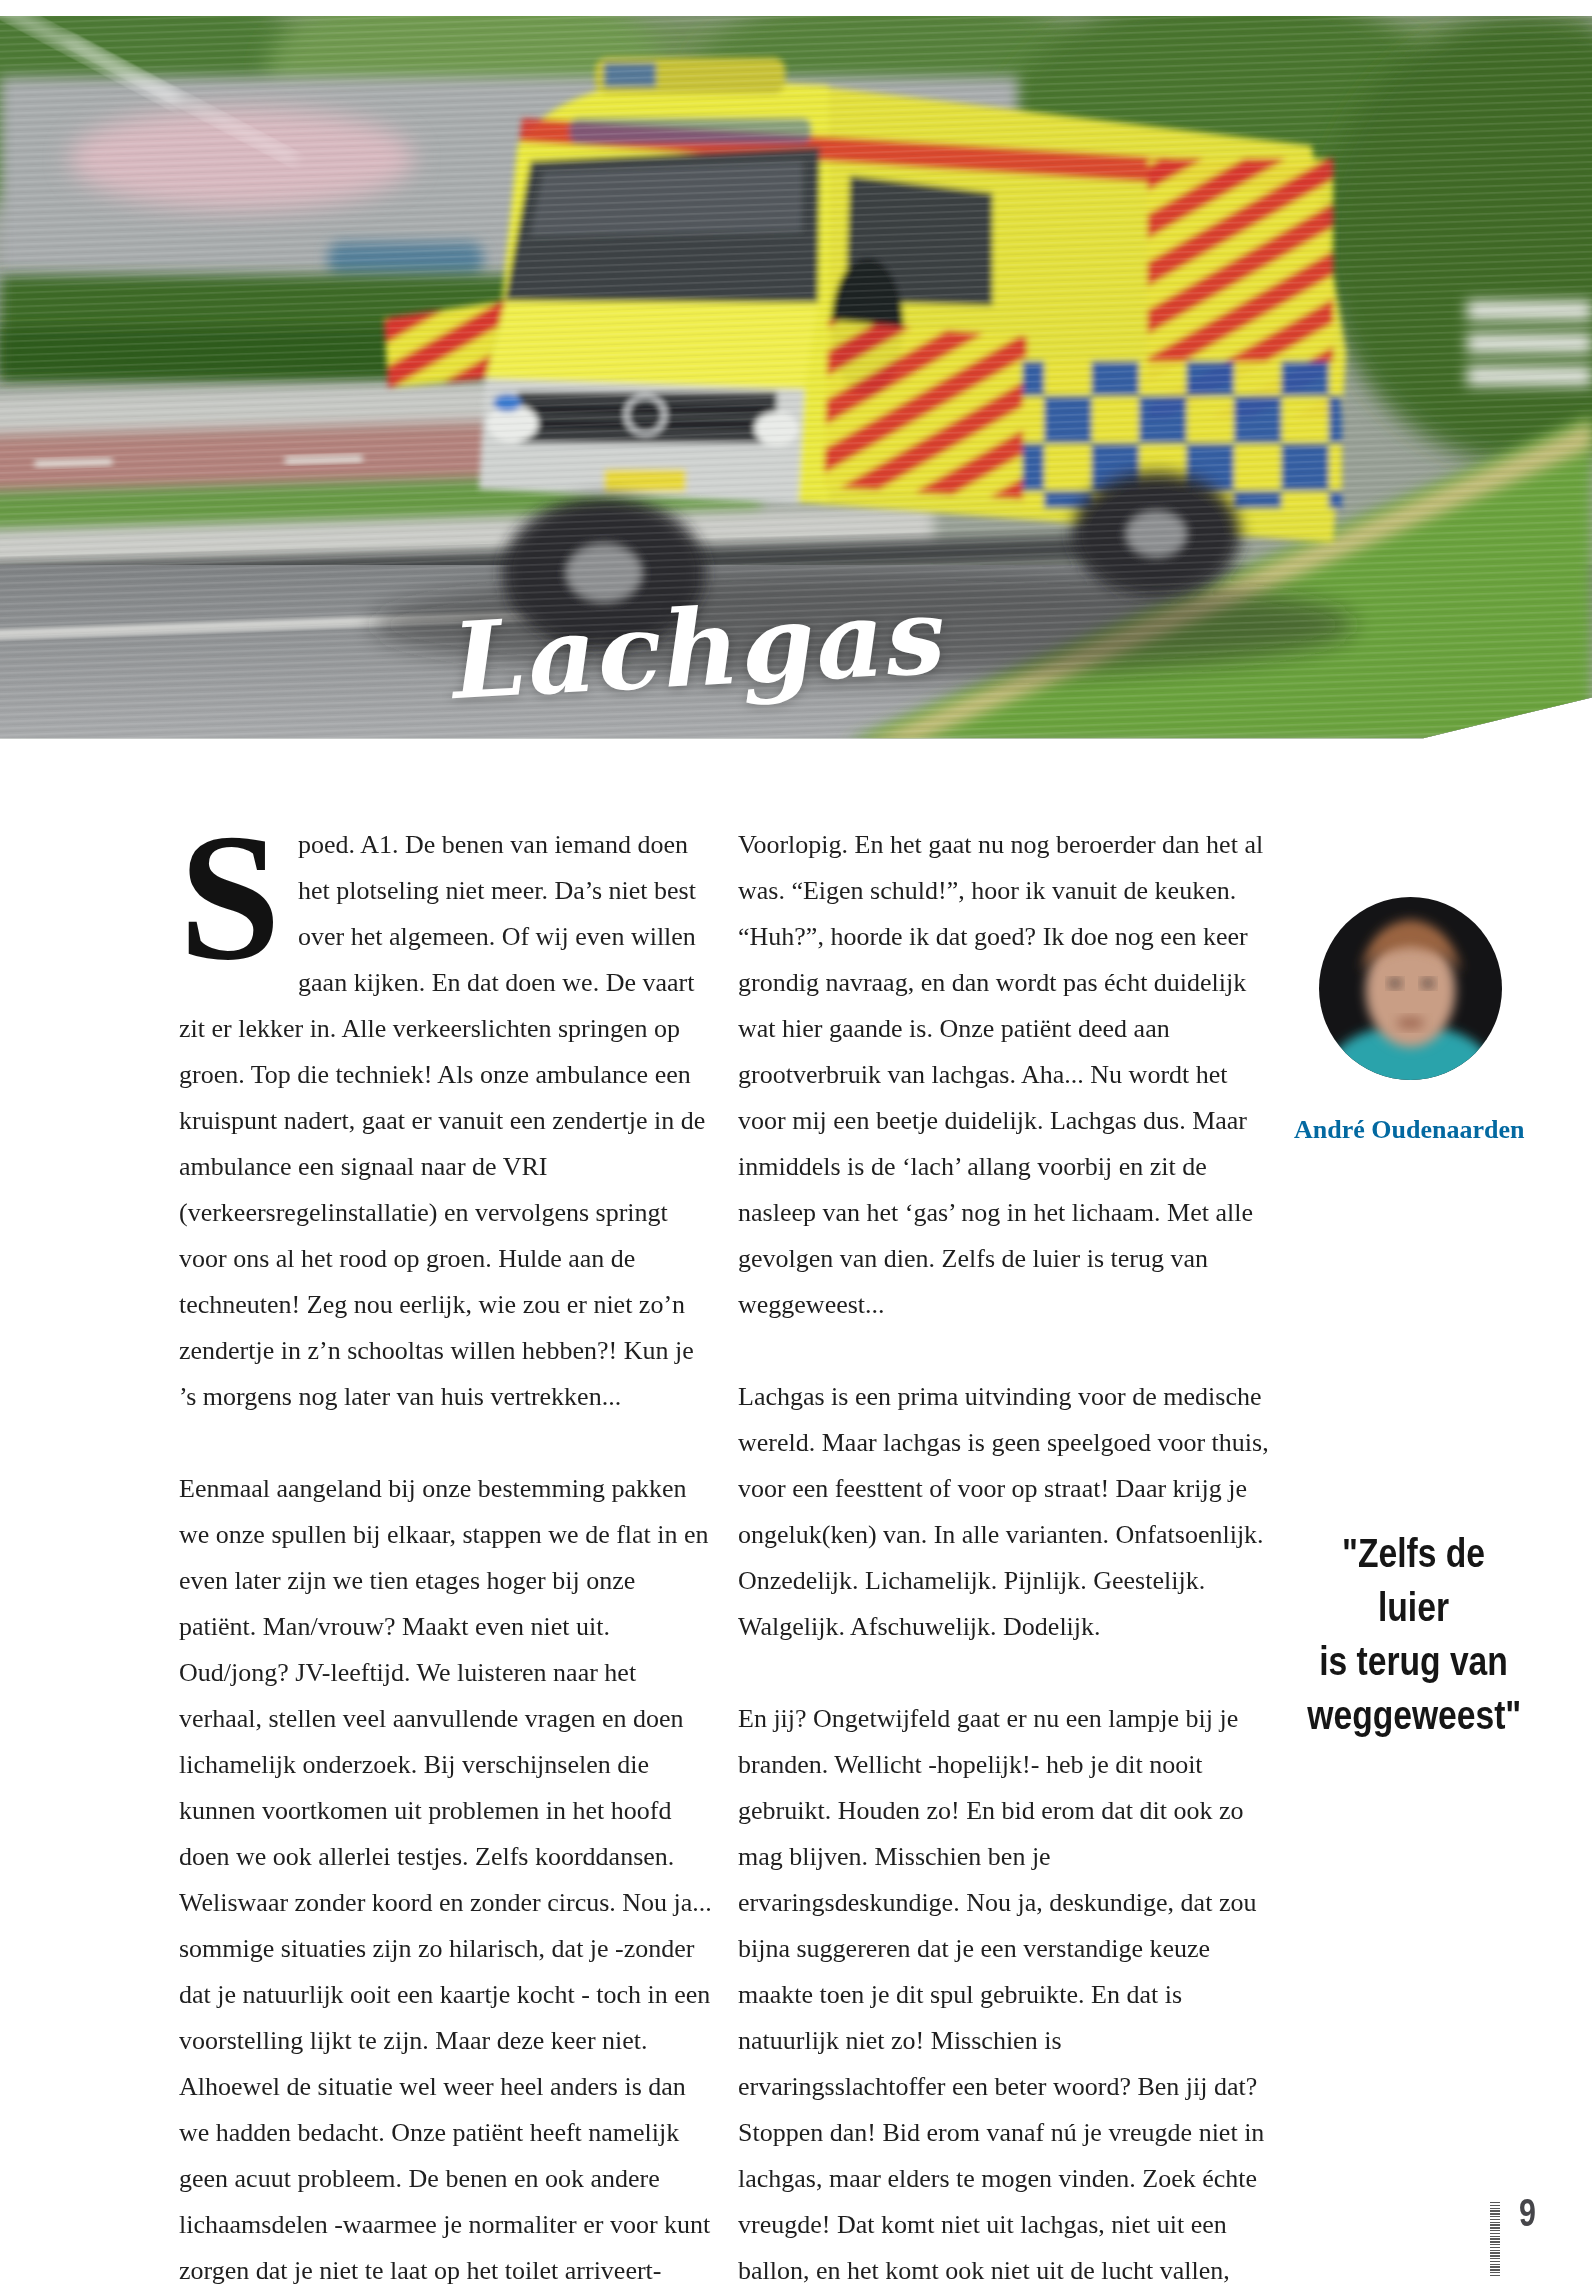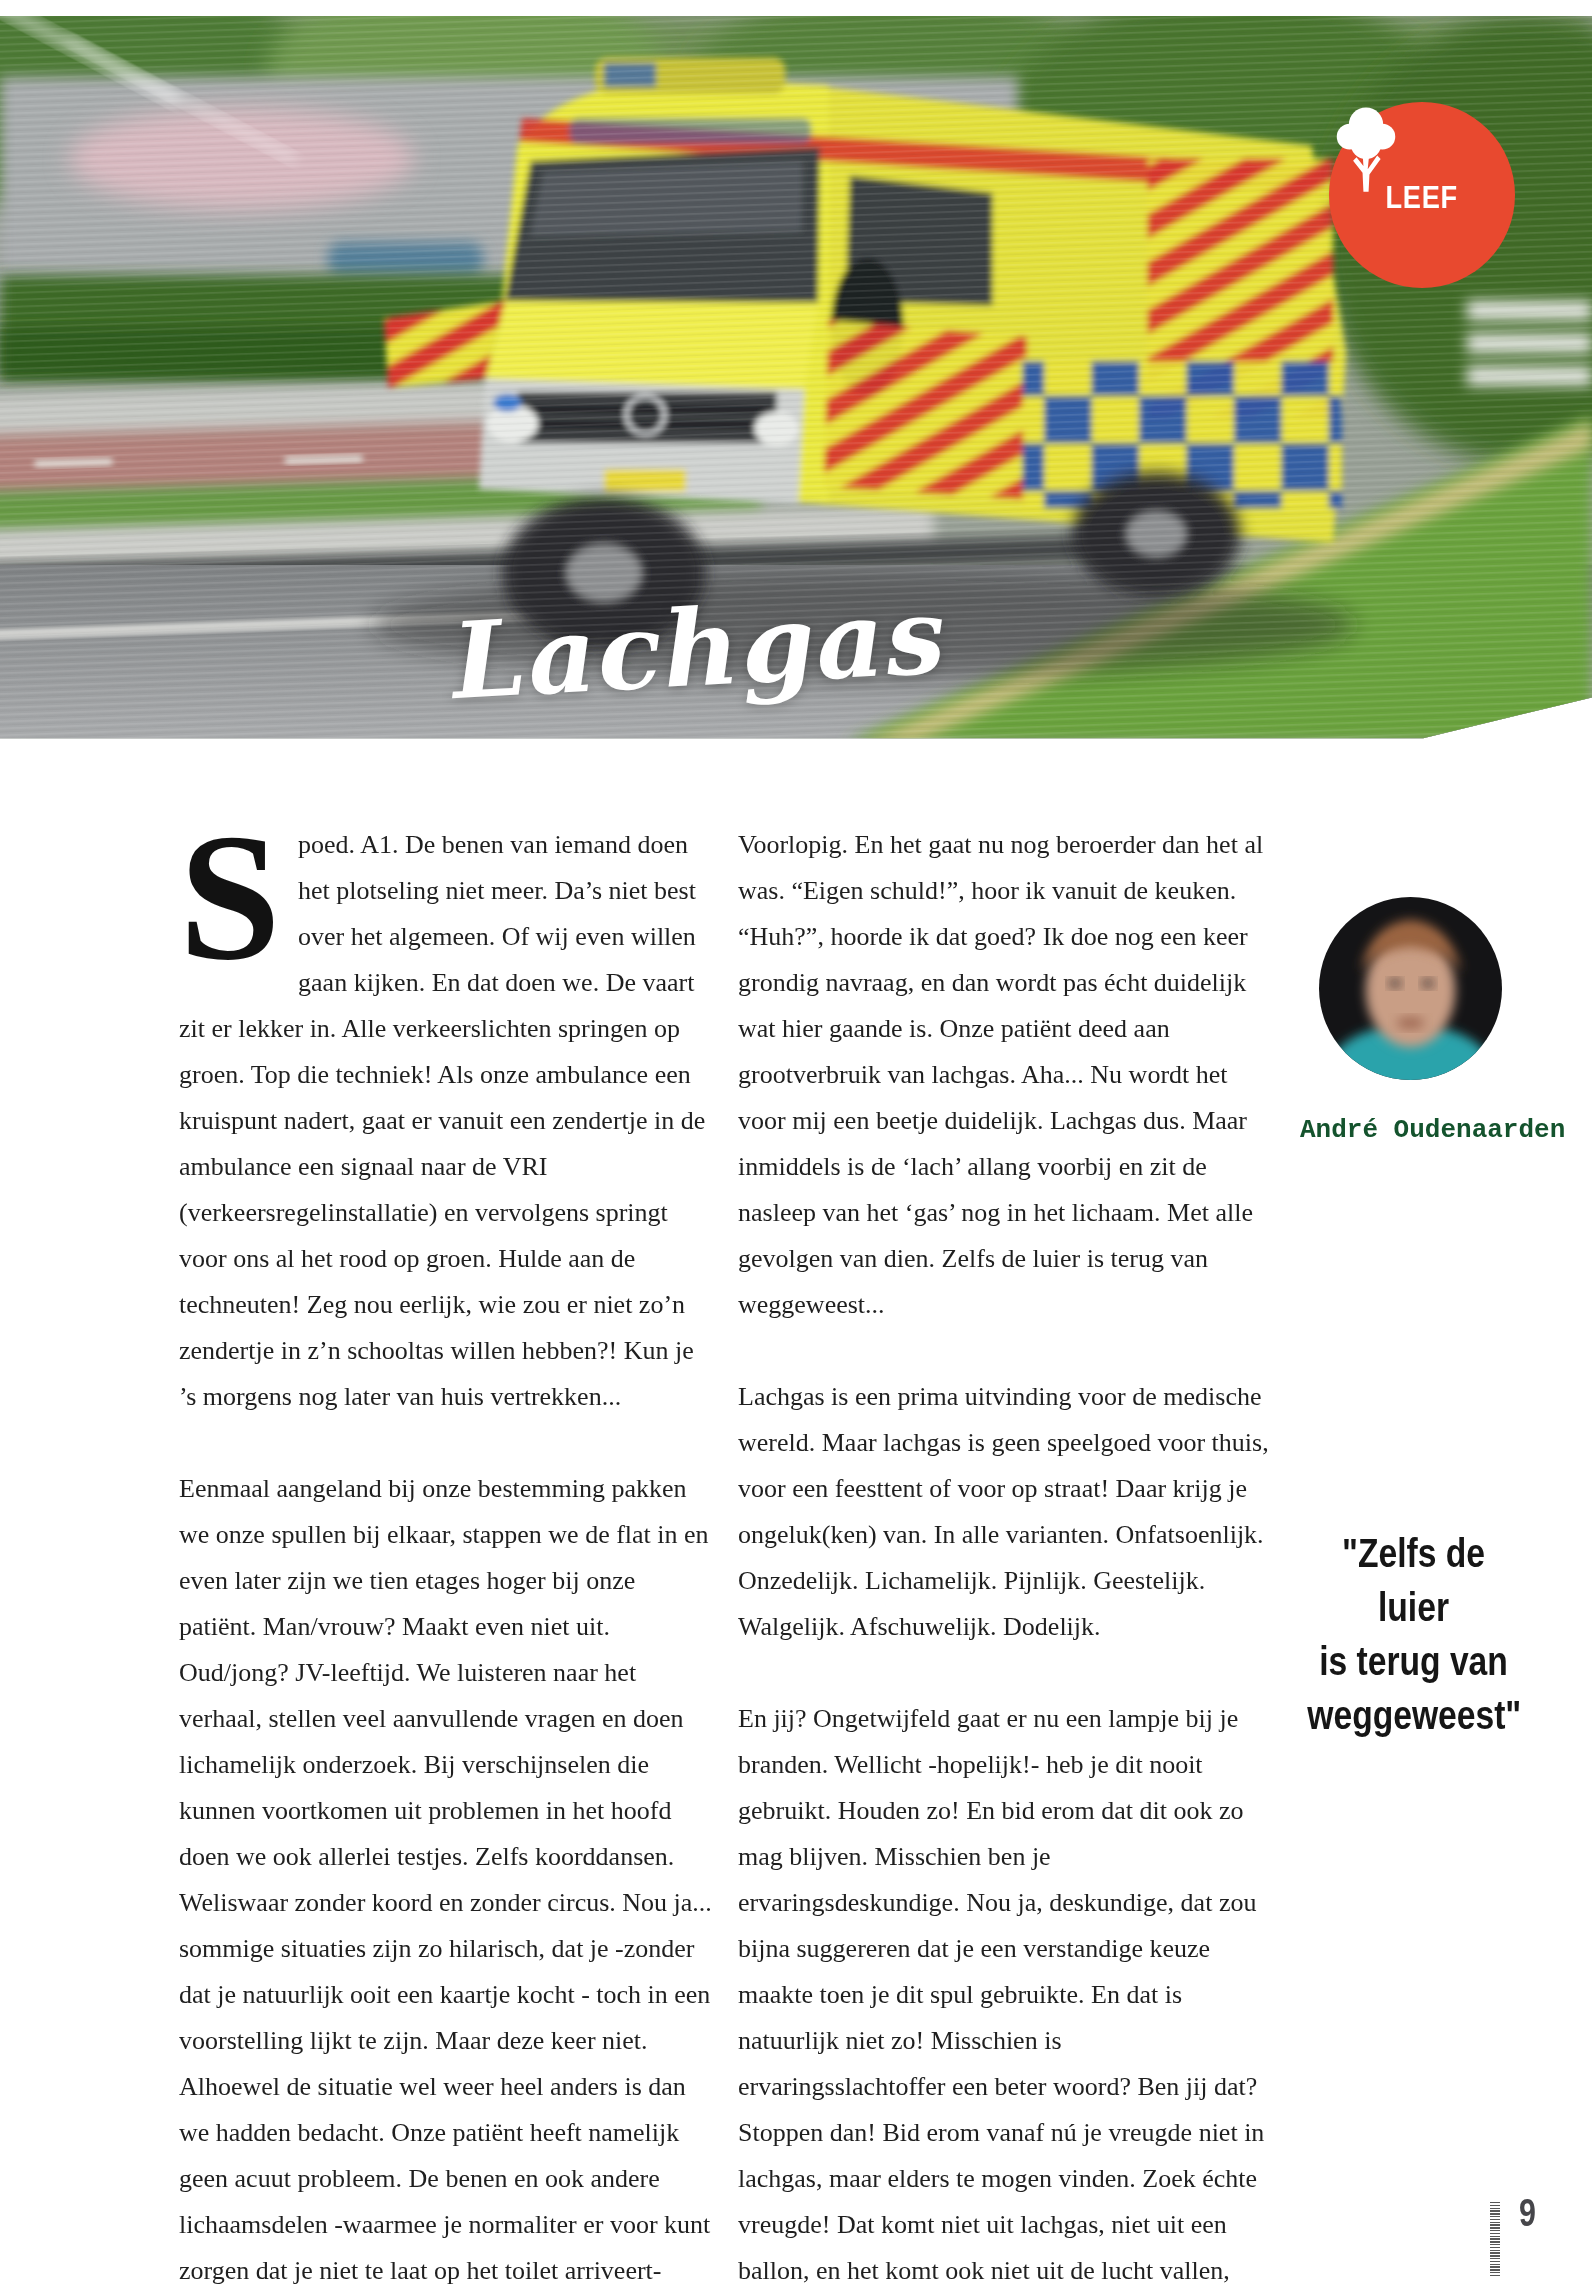--- a/index.html
+++ b/index.html
@@ -25,21 +25,21 @@
   .col2{left:738px;}
   .col p{margin:0 0 46px 0;}
   .dropcap{float:left;font-family:"Liberation Serif",serif;font-weight:600;
         font-size:183px;line-height:135px;padding-top:7px;margin:0 17.3px 0 0;color:#121212;}
   .scripture{font-style:italic;}
 
   
   .portrait{position:absolute;left:1319px;top:897px;width:183px;height:183px;border-radius:50%;
         overflow:hidden;}
   .author{position:absolute;left:1294px;top:1115px;width:285px;
-        font-family:Liberation Mono, monospace;font-weight:bold;font-size:26px;color:#14532d;margin-left:6px;}
+        font-family:Liberation Serif, serif;font-weight:bold;font-size:26px;color:#0369a1;}
   .pullquote{position:absolute;left:1284px;top:1526px;width:259px;text-align:center;
         font-family:"Liberation Sans",sans-serif;font-weight:800;font-size:41px;line-height:54px;
         color:#161616;transform:scaleX(0.82);transform-origin:center top;letter-spacing:0;}
 
   
   .page-rule{position:absolute;left:1490px;top:2202px;width:9.5px;height:76px;
         background:repeating-linear-gradient(180deg,#585858 0 1.5px,transparent 1.5px 2.8px);}
   .page-num{position:absolute;left:1517px;top:2192px;font-family:"Liberation Sans",sans-serif;
         font-weight:bold;font-size:38px;color:#46464a;transform:scaleX(0.8);}
 </style>
@@ -165,34 +165,20 @@
         <ellipse cx="1340" cy="600" rx="36" ry="27" fill="#8e9092" filter="url(#b4)"></ellipse>
       </g>
 
       <rect x="0" y="0" width="1845" height="842" fill="url(#streaks)" opacity="0.5"></rect>
       <rect x="-40" y="30" width="260" height="16" fill="#ffffff" opacity="0.5" transform="rotate(28 90 40)" filter="url(#b8)"></rect>
       <rect x="60" y="90" width="300" height="12" fill="#ffffff" opacity="0.4" transform="rotate(28 210 96)" filter="url(#b8)"></rect>
     </svg>
 
     <div class="hero-title">Lachgas</div>
 
-    <div class="badge" style="background:#e8492f;">
-      <span>
-        <svg width="74" height="90" viewBox="0 0 86 104">
-          <g fill="#ffffff">
-            <circle cx="43" cy="26" r="20"></circle>
-            <circle cx="24" cy="40" r="15"></circle>
-            <circle cx="62" cy="40" r="15"></circle>
-            <circle cx="43" cy="48" r="18"></circle>
-            <path d="M 39,58 L 47,58 L 45,78 L 56,62 L 60,66 L 47,84 L 46,104 L 40,104 L 39,82 L 28,68 L 32,64 L 40,74 Z"></path>
-          </g>
-        </svg>
-      </span>
-      <span class="badge-label">LEEF</span>
-    </div>
   </div>
 
   <div class="col col1">
     <p><span class="dropcap">S</span><span>poed. A1. De benen van iemand doen het plotseling niet meer. Da’s niet best over het algemeen. Of wij even willen gaan kijken. En dat doen we. De vaart zit er lekker in. Alle verkeerslichten springen op groen. Top die techniek! Als onze ambulance een kruispunt nadert, gaat er vanuit een zendertje in de ambulance een signaal naar de VRI (verkeersregelinstallatie) en vervolgens springt voor ons al het rood op groen. Hulde aan de techneuten! Zeg nou eerlijk, wie zou er niet zo’n zendertje in z’n schooltas willen hebben?! Kun je ’s morgens nog later van huis vertrekken...</span></p>
     <p><span>Eenmaal aangeland bij onze bestemming pakken we onze spullen bij elkaar, stappen we de flat in en even later zijn we tien etages hoger bij onze patiënt. Man/vrouw? Maakt even niet uit. Oud/jong? JV-leeftijd. We luisteren naar het verhaal, stellen veel aanvullende vragen en doen lichamelijk onderzoek. Bij verschijnselen die kunnen voortkomen uit problemen in het hoofd doen we ook allerlei testjes. Zelfs koorddansen. Weliswaar zonder koord en zonder circus. Nou ja... sommige situaties zijn zo hilarisch, dat je -zonder dat je natuurlijk ooit een kaartje kocht - toch in een voorstelling lijkt te zijn. Maar deze keer niet. Alhoewel de situatie wel weer heel anders is dan we hadden bedacht. Onze patiënt heeft namelijk geen acuut probleem. De benen en ook andere lichaamsdelen -waarmee je normaliter er voor kunt zorgen dat je niet te laat op het toilet arriveert- doen het al maanden niet meer goed en dat zal zo blijven ook.</span></p>
   </div>
 
   <div class="col col2">
     <p><span>Voorlopig. En het gaat nu nog beroerder dan het al was. “Eigen schuld!”, hoor ik vanuit de keuken. “Huh?”, hoorde ik dat goed? Ik doe nog een keer grondig navraag, en dan wordt pas écht duidelijk wat hier gaande is. Onze patiënt deed aan grootverbruik van lachgas. Aha... Nu wordt het voor mij een beetje duidelijk. Lachgas dus. Maar inmiddels is de ‘lach’ allang voorbij en zit de nasleep van het ‘gas’ nog in het lichaam. Met alle gevolgen van dien. Zelfs de luier is terug van weggeweest...</span></p>
     <p><span>Lachgas is een prima uitvinding voor de medische wereld. Maar lachgas is geen speelgoed voor thuis, voor een feesttent of voor op straat! Daar krijg je ongeluk(ken) van. In alle varianten. Onfatsoenlijk. Onzedelijk. Lichamelijk. Pijnlijk. Geestelijk. Walgelijk. Afschuwelijk. Dodelijk.</span></p>

